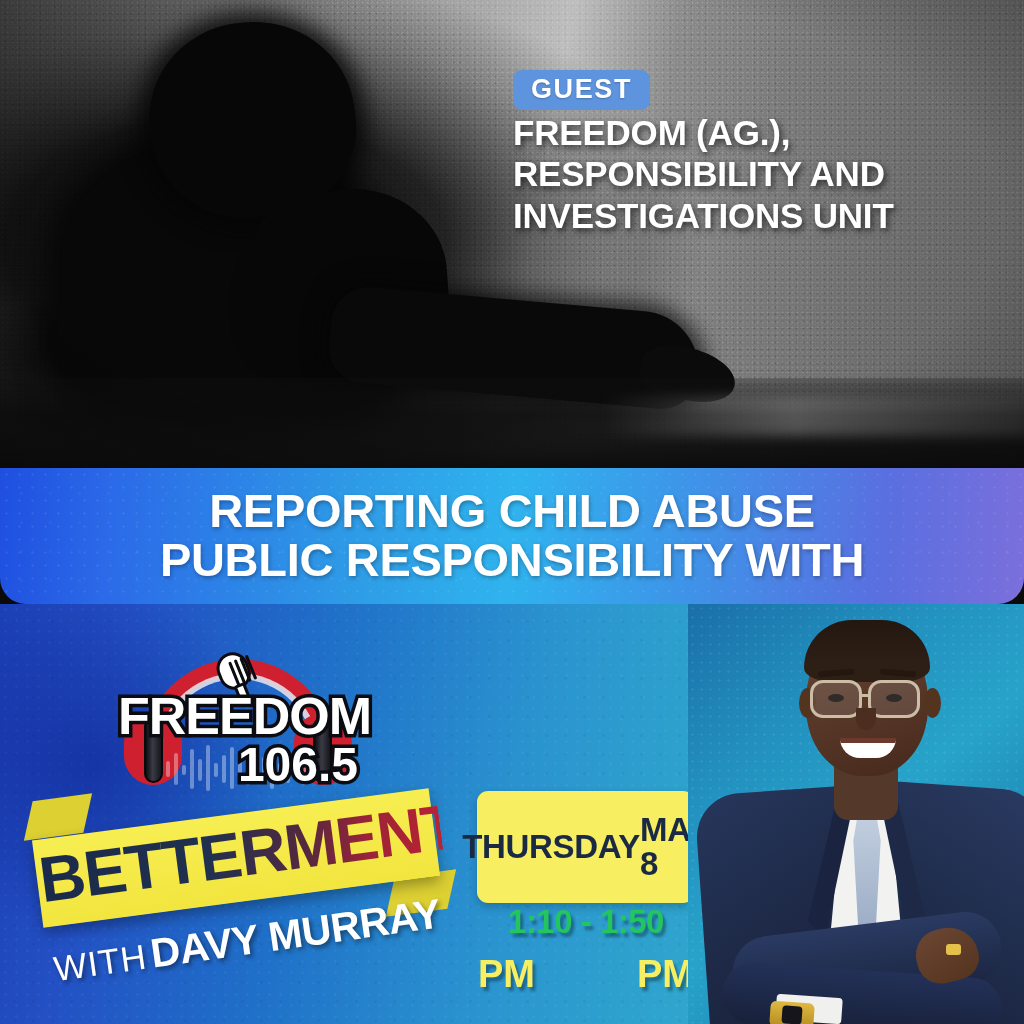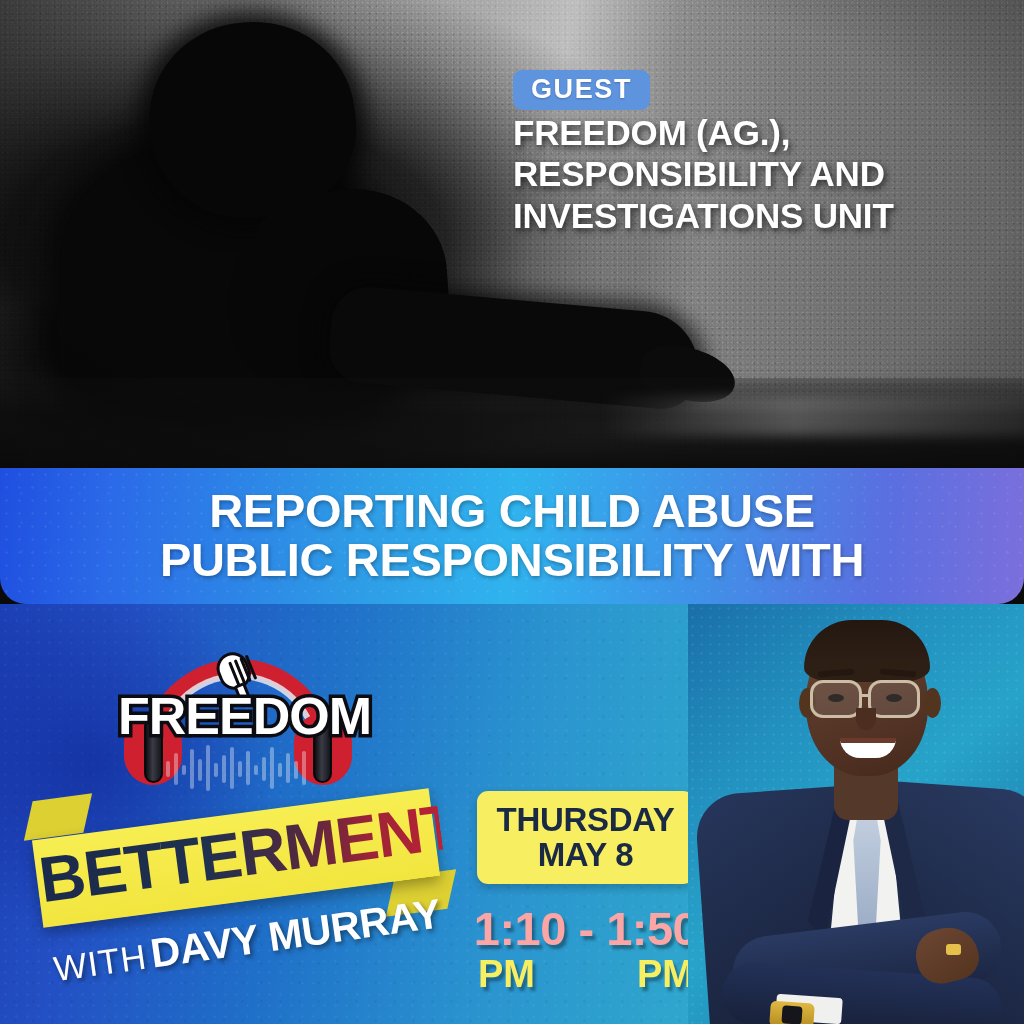--- a/index.html
+++ b/index.html
@@ -212,31 +212,31 @@
   .with-host{
     position:absolute;left:52px;top:918px;width:380px;
     transform:rotate(-8deg);color:#ffffff;white-space:nowrap;
     text-shadow:2px 3px 5px rgba(0,0,0,.45);
   }
   .with-host .w{font-size:35px;font-weight:normal;letter-spacing:1px;}
   .with-host .h{font-size:41px;font-weight:bold;letter-spacing:-0.5px;}
 
   
   .date-box{
-    position:absolute;left:477px;top:791px;width:217px;height:93px;
+    position:absolute;left:477px;top:791px;width:217px;height:112px;
     background:#f7ee62;border-radius:11px;
-    display:flex;flex-direction:column;align-items:center;justify-content:center;
+    display:flex;flex-direction:row;align-items:center;justify-content:center;
     box-shadow:0 4px 10px rgba(0,0,0,.22);
   }
   .date-box span{
     color:#1b2a44;font-size:33px;font-weight:bold;line-height:1.04;letter-spacing:-0.3px;
   }
   .time-row{
     position:absolute;left:468px;top:905px;width:236px;text-align:center;
-    color:#fca5a5;font-size:47px;font-weight:bold;line-height:1;letter-spacing:-0.5px;
+    color:#22c55e;font-size:33px;font-weight:bold;line-height:1;letter-spacing:-0.5px;
     text-shadow:3px 4px 3px rgba(0,0,0,.35);
   }
   .ampm-row{
     position:absolute;left:468px;top:955px;width:236px;
     display:flex;justify-content:space-between;padding:0 10px;
     color:#f7ee62;font-size:38px;font-weight:bold;line-height:1;
     text-shadow:3px 4px 3px rgba(0,0,0,.35);
   }
 
   
@@ -397,20 +397,21 @@
           <i style="left:0"></i>
             <i style="left:6px"></i>
             <i style="left:12px"></i>
             <i style="left:18px"></i>
         </div>
       </div>
       <div class="mic-stem"></div>
     </div>
     <div class="logo-text">
       <span class="l1">FREEDOM</span>
+      <span class="l2">106.5</span>
     </div>
   </div>
 
   <div class="ribbon-wrap">
     <div class="ribbon-tail-l"></div>
     <div class="ribbon-tail-r"></div>
     <div class="ribbon"></div>
     <div class="ribbon-text">BETTERMENTS</div>
   </div>
   <div class="with-host">

